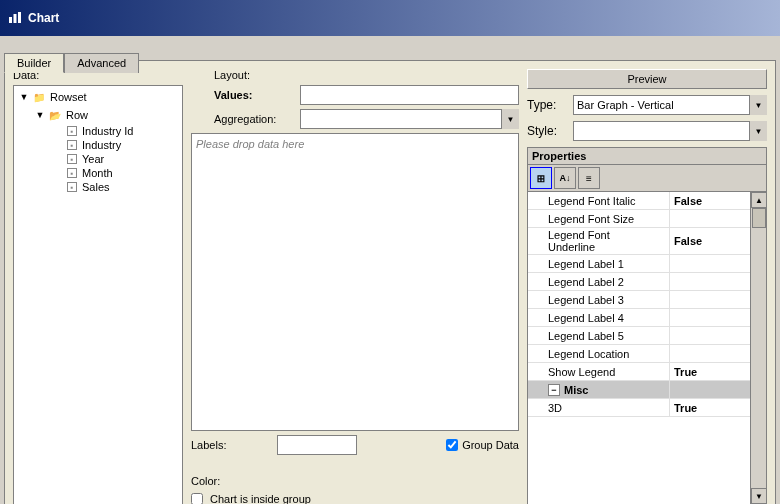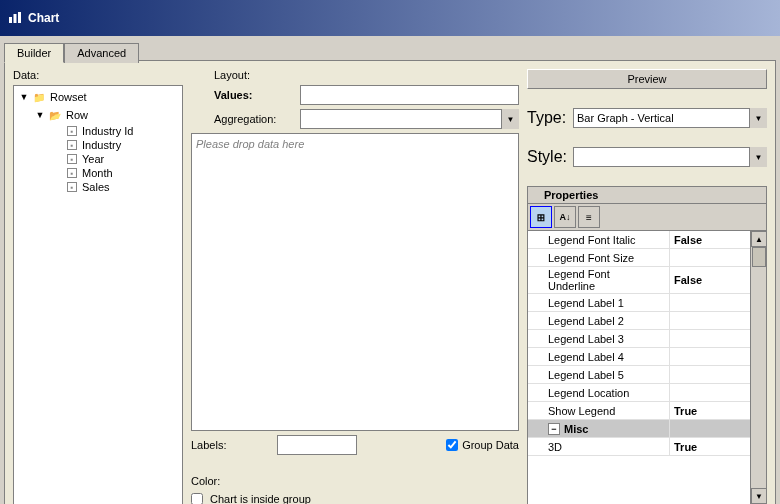--- a/index.html
+++ b/index.html
@@ -32,21 +32,21 @@
     }
 
     .tab {
       padding: 3px 12px;
       background: #d4d0c8;
       border: 1px solid #808080;
       border-bottom: none;
       cursor: pointer;
       font-size: 11px;
       position: relative;
-      top: 3px;
+      top: 13px;
     }
 
     .tab.active {
       background: #ece9d8;
       border-bottom: 1px solid #ece9d8;
       z-index: 2;
       font-weight: normal;
     }
 
     .tab-content {
@@ -229,21 +229,21 @@
       gap: 7px;
       margin-top: 2px;
     }
 
     
     .right-panel {
       width: 240px;
       flex-shrink: 0;
       display: flex;
       flex-direction: column;
-      gap: 19px;
+      gap: 6px;
     }
 
     .preview-btn {
       background: #d4d0c8;
       border: 1px solid #808080;
       border-top: 1px solid #fff;
       border-left: 1px solid #fff;
       padding: 3px 16px;
       font-size: 11px;
       cursor: pointer;
@@ -251,21 +251,21 @@
       width: 100%;
     }
 
     .type-row {
       display: flex;
       align-items: center;
       gap: 6px;
     }
 
     .type-label {
-      font-size: 16px;
+      font-size: 12px;
       min-width: 40px;
     }
 
     .type-select-wrapper {
       position: relative;
       flex: 1;
     }
 
     .type-select {
       border: 1px solid #808080;
@@ -280,21 +280,21 @@
     .properties-group {
       border: 1px solid #808080;
       background: #d4d0c8;
       flex: 1;
       display: flex;
       flex-direction: column;
     }
 
     .properties-title {
       background: #d4d0c8;
-      padding: 2px 16px;
+      padding: 2px 4px;
       font-size: 11px;
       font-weight: bold;
       border-bottom: 1px solid #808080;
     }
 
     .properties-toolbar {
       display: flex;
       padding: 2px;
       gap: 2px;
       border-bottom: 1px solid #808080;

